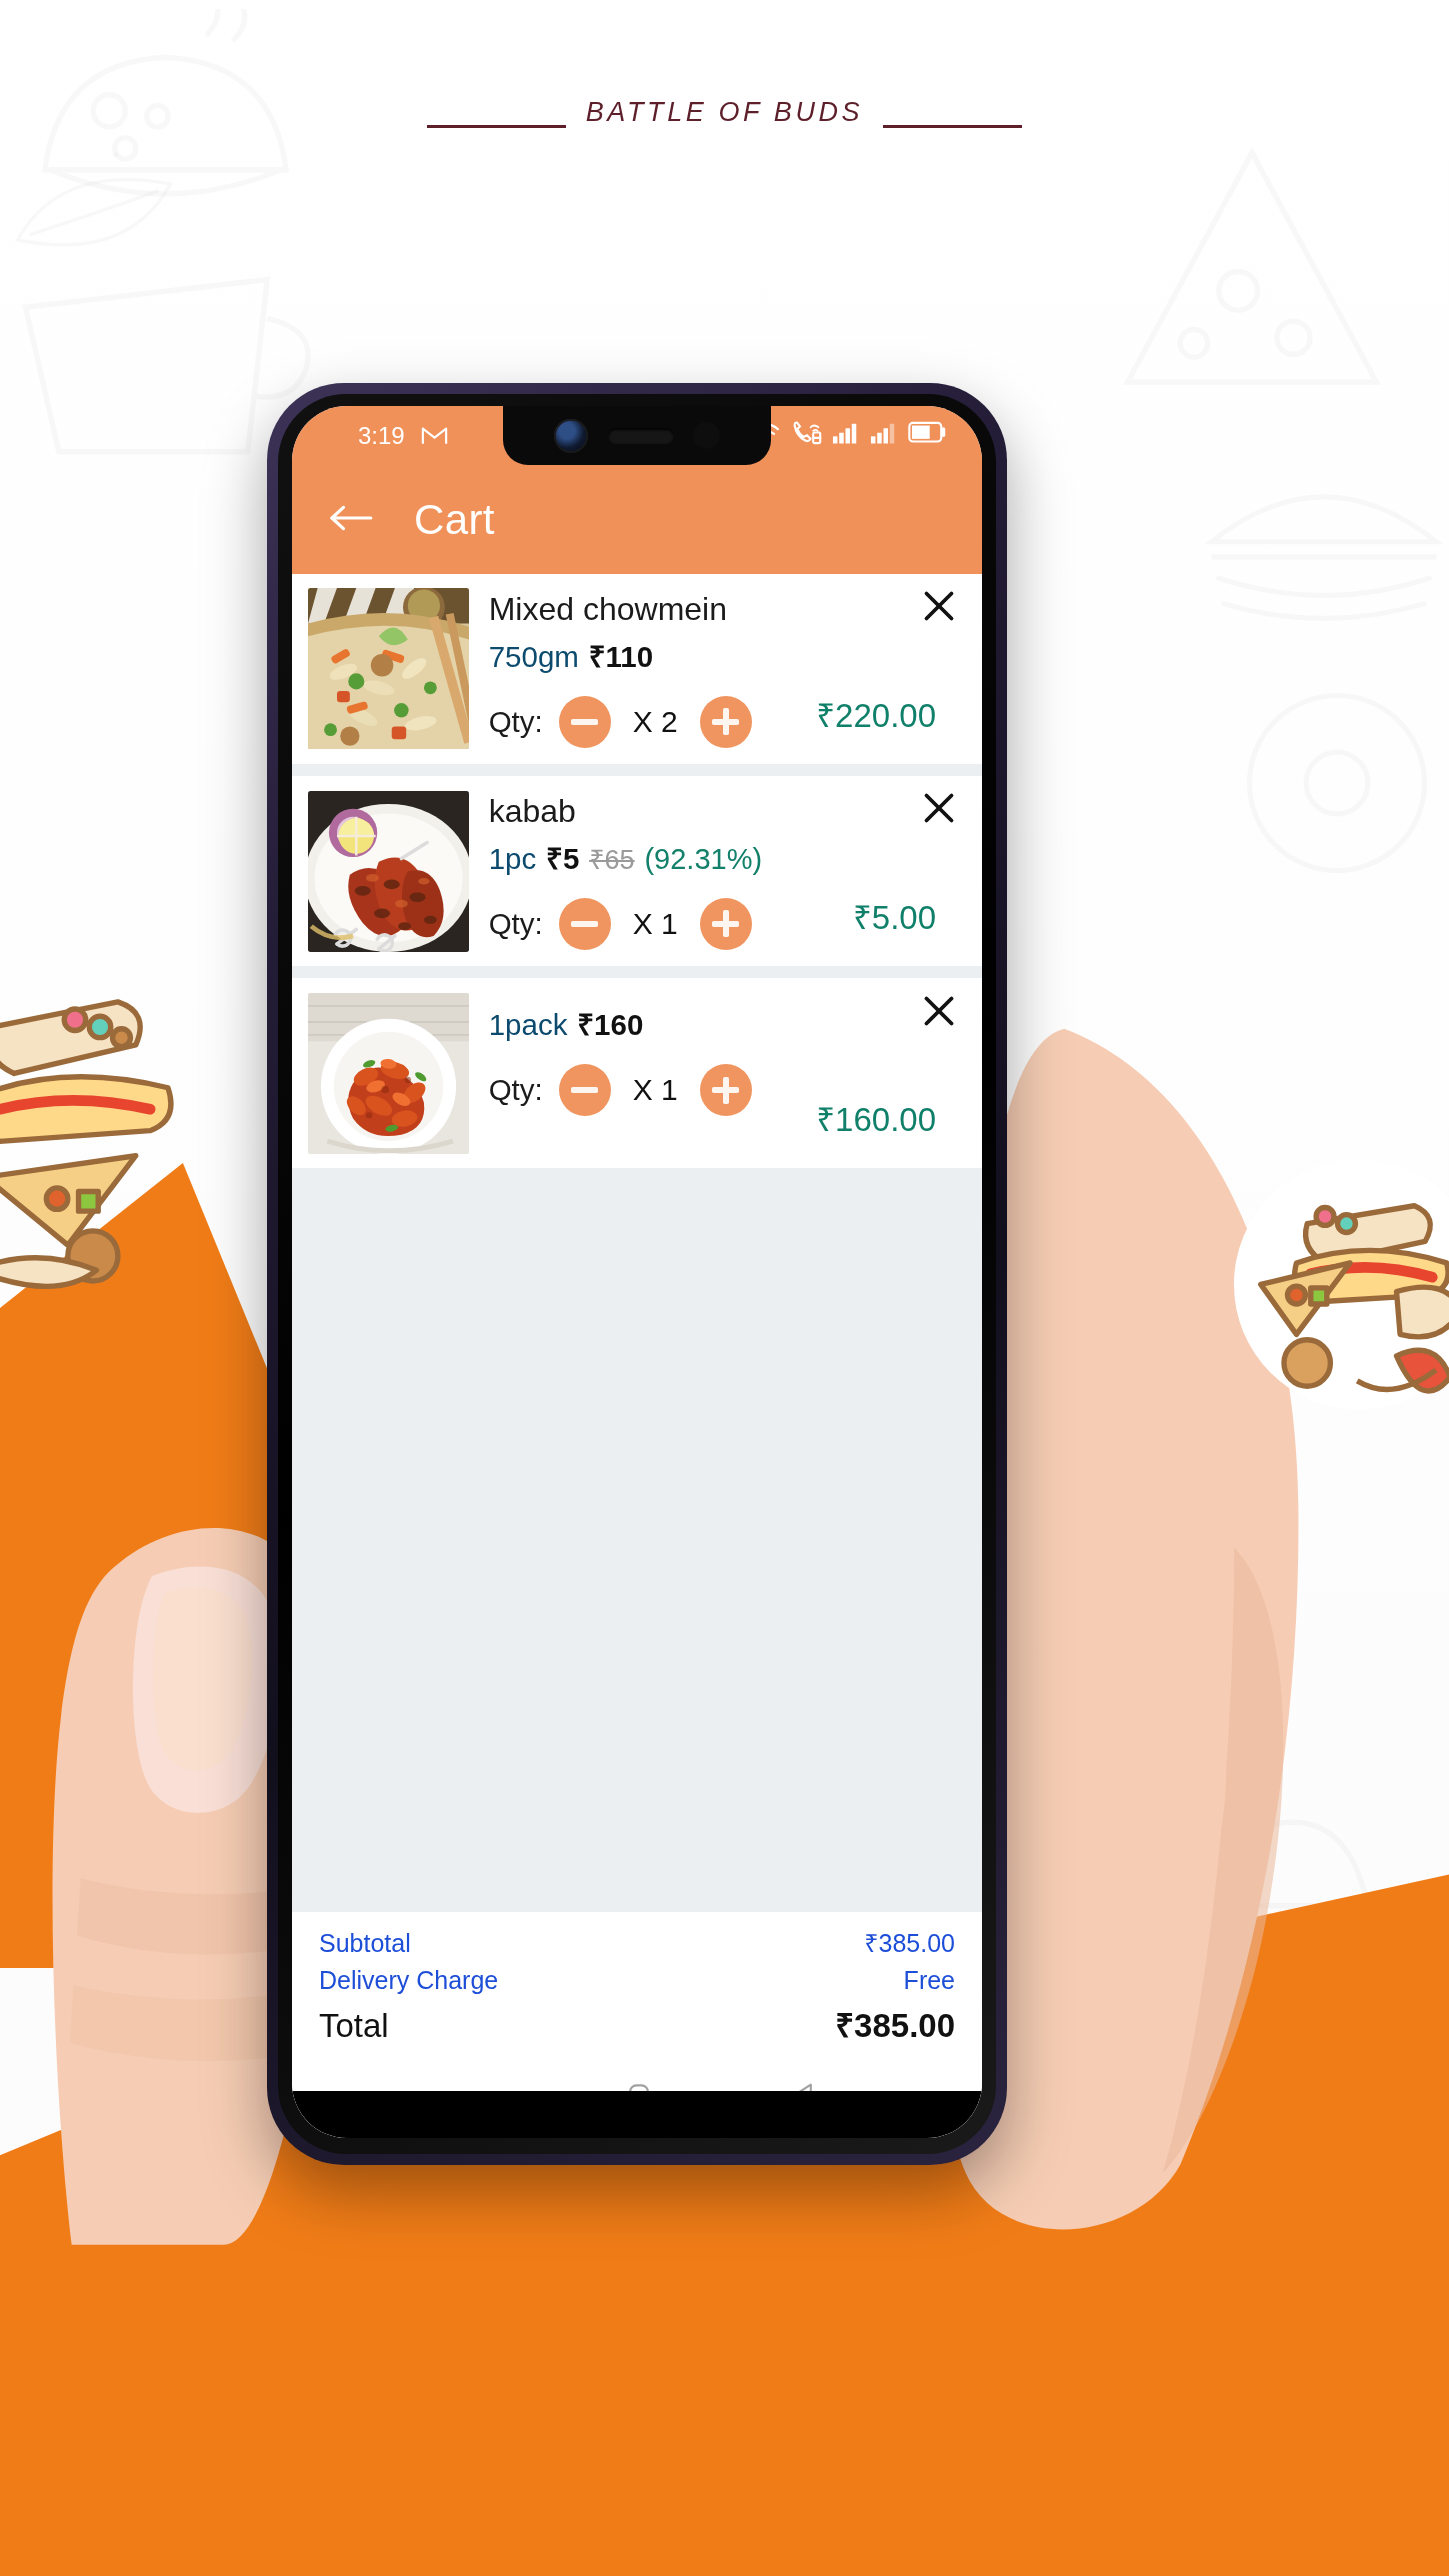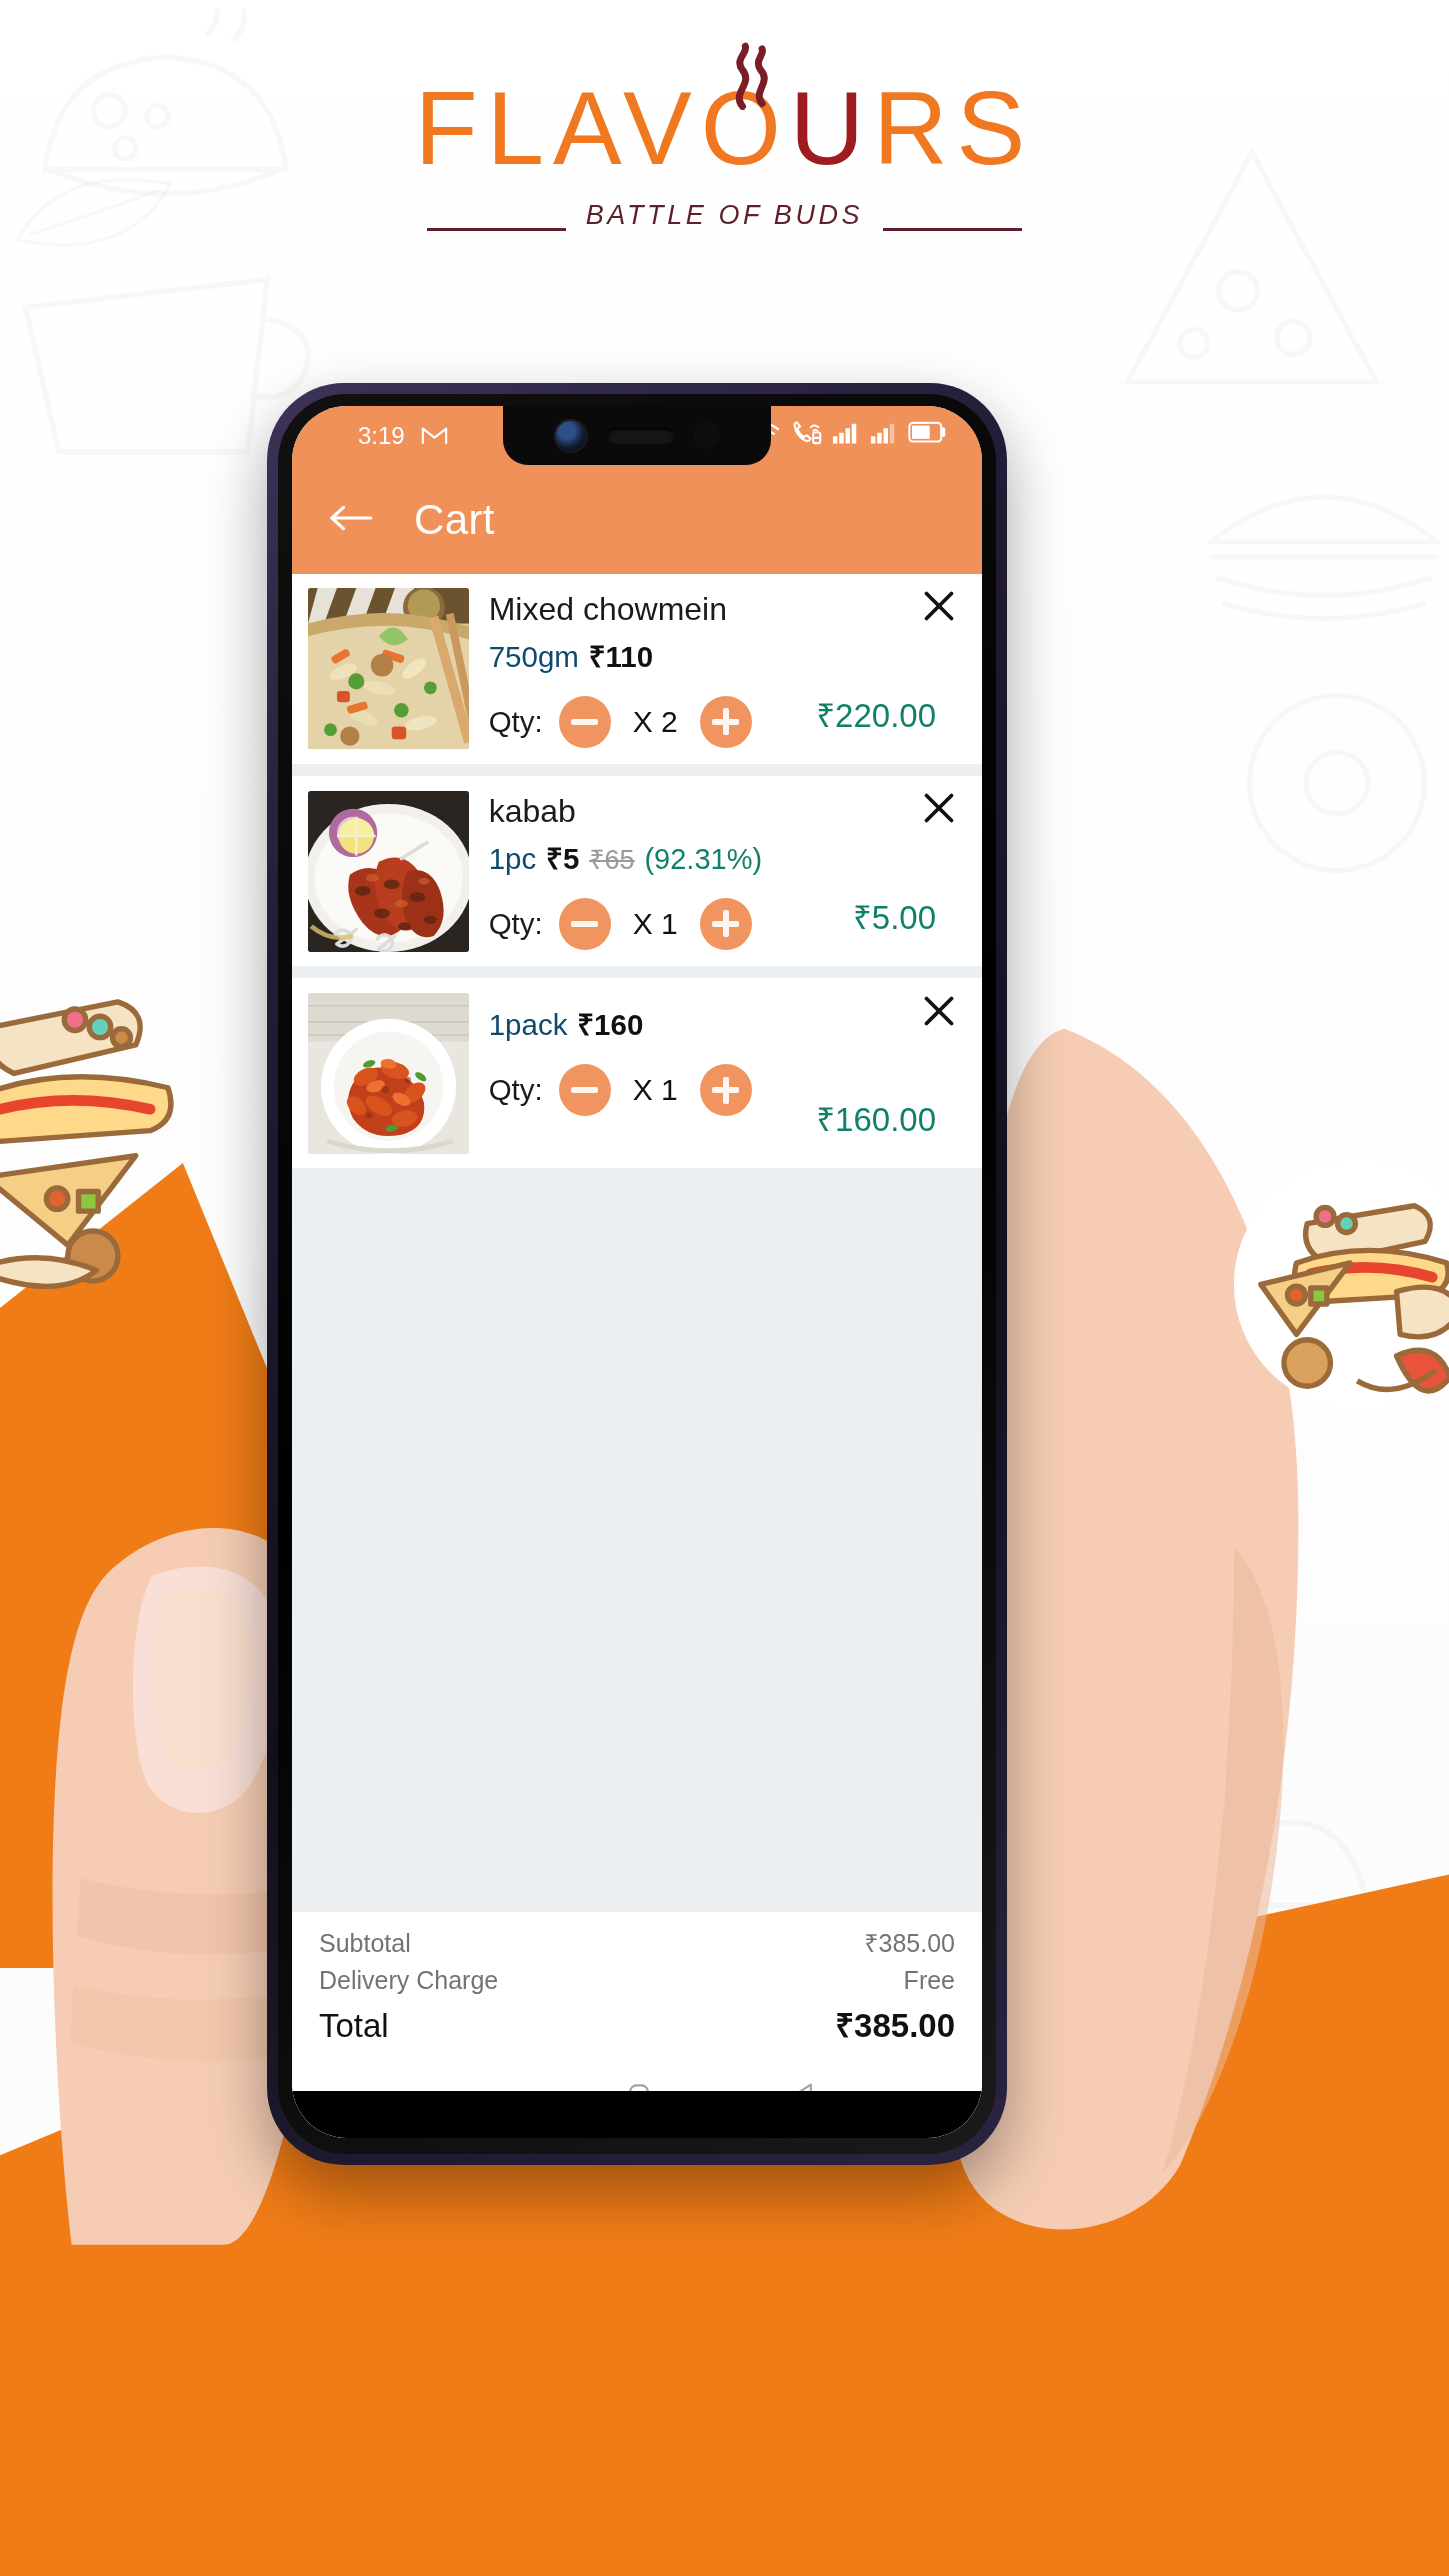--- a/index.html
+++ b/index.html
@@ -172,21 +172,21 @@
     width:50px; height:50px; display:flex; align-items:center; justify-content:center;
   }
   .close-x svg{ display:block; }
 
   
   .summary{
     background:#fff; padding:12.5px 27px 5.4px 27px;
   }
   .srow{
     display:flex; justify-content:space-between; align-items:baseline;
-    font-size:25px; color:#737373; line-height:1.5;
+    font-size:25px; color:#1d4ed8; line-height:1.5;
   }
   .srow.total{ font-size:33px; color:#111; margin-top:1.8px; }
   .srow.total .v{ font-weight:700; }
 
   
   .checkout-wrap{ background:#fff; padding:12.5px 27px 19.7px 27px; }
   .checkout-bar{
     background:#f0925c; border-radius:9px; height:86px;
     display:flex; align-items:center; justify-content:space-between;
     padding:0 27px 0 23px; color:#fff;
@@ -267,29 +267,20 @@
   <svg width="259" height="250" viewBox="0 0 90 90" fill="none" stroke="currentColor" stroke-width="2">
     <path d="M18 42 H72 L62 84 H28 Z"></path>
       <path d="M18 42 q6 -30 27 -30 q21 0 27 30"></path>
   </svg>
 </div>
 
 <div class="orange-left"></div>
 <div class="orange-sweep"></div>
 
 <div class="logo-wrap">
-  <div class="logo-main">
-    <span>FLAVO</span><span class="u-red">U</span><span>RS</span>
-    <span class="steam">
-      <svg width="59" height="70" viewBox="0 0 40 50" fill="none" stroke="#7b1d24" stroke-width="5" stroke-linecap="round">
-        <path d="M14 46 C6 36 22 30 14 20 C8 12 18 8 16 3"></path>
-        <path d="M28 44 C21 35 35 29 27 20 C22 13 30 9 28 5"></path>
-      </svg>
-    </span>
-  </div>
   <div class="logo-sub">
     <span class="rule"></span>
     <span class="txt">BATTLE OF BUDS</span>
     <span class="rule"></span>
   </div>
 </div>
 
 <div class="hand palm">
   <svg width="1377" height="1270" viewBox="0 0 1540 1420">
 

